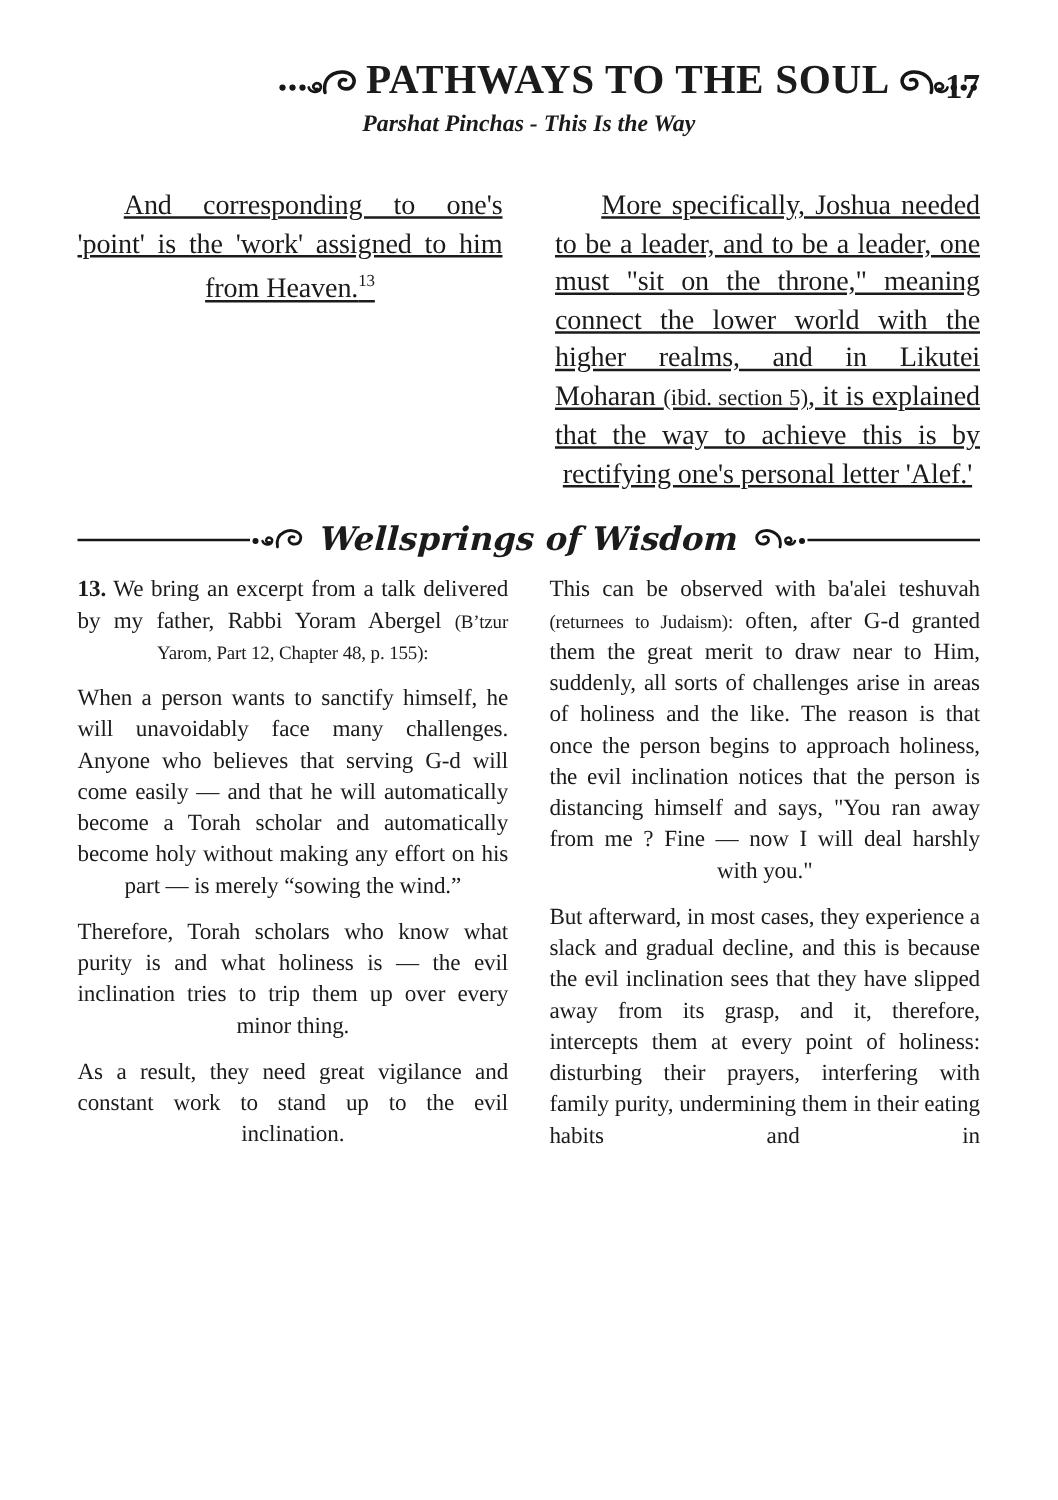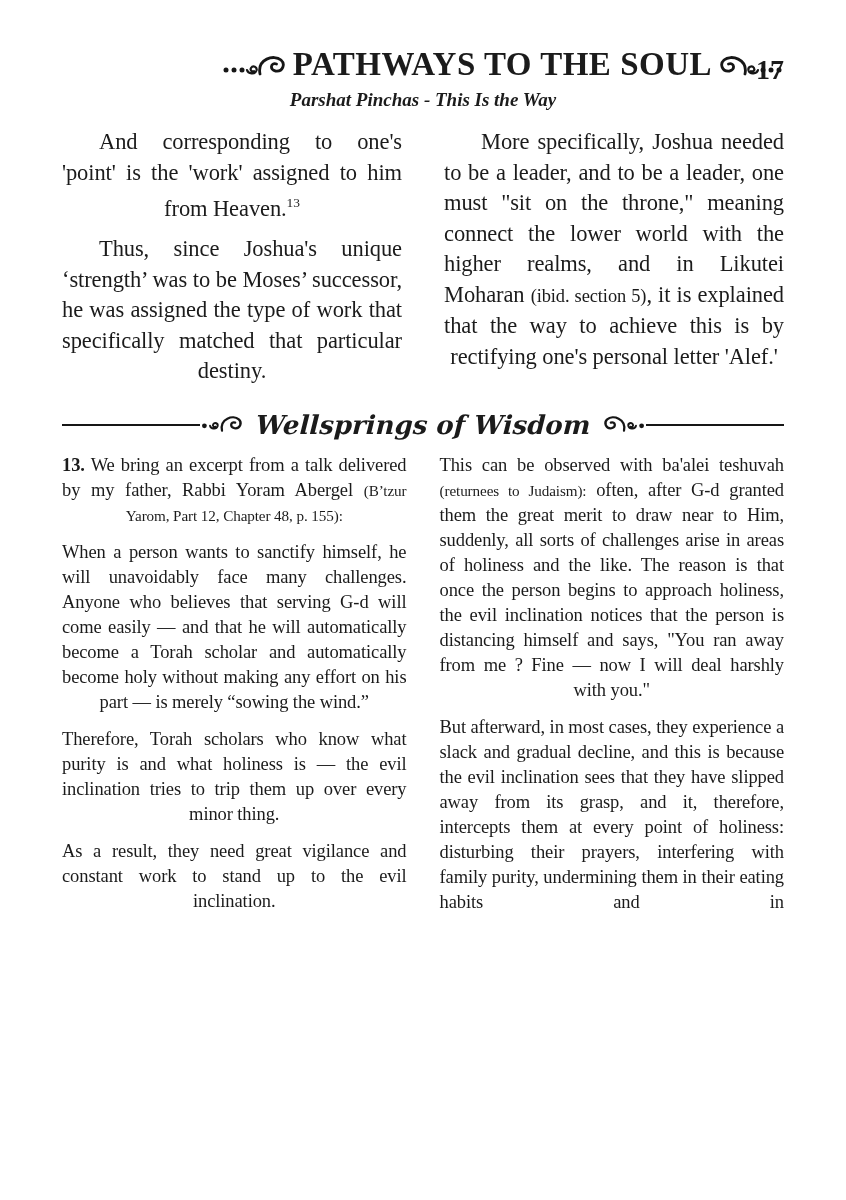--- a/index.html
+++ b/index.html
@@ -29,21 +29,21 @@
   .flourish svg { display: block; }
   .mirror svg { transform: scaleX(-1); }
   .subtitle {
     text-align: center; font-weight: bold; font-size: 19px; margin-top: 3px; font-style: italic;
   }
 
   
   .columns { display: flex; gap: 42px; }
   .col { flex: 1; min-width: 0; }
 
-  .main-cols { margin-top: 16px; }
+  .main-cols { margin-top: 38px; text-decoration: underline; }
   .main-text p {
     font-size: 22.5px; line-height: 30.5px; letter-spacing: -0.1px;
     margin: 0 0 10px 0; text-indent: 37px;
     text-align: justify; text-align-last: center;
   }
   .main-text p:last-child { margin-bottom: 0; }
 
   
   .divider { display: flex; align-items: center; margin-top: 20px; height: 36px; }
   .rule { flex: 1; height: 2px; background: #161616; }
@@ -96,21 +96,20 @@
         <path d="M39 25 C36 10 53 5 60 11 C64.5 15 62 23 54.5 22 C48.5 21 49.5 13 55.5 15" stroke="#161616" stroke-width="2.8" stroke-linecap="round"></path>
       </svg>
     </span>
   </div>
 
   <div class="subtitle" data-name="page-subtitle">Parshat Pinchas - This Is the Way</div>
 
   <div class="columns main-cols" data-name="main-text-section">
     <div class="col main-text" data-name="main-column-left">
         <p data-name="paragraph"><span class="seg-n" data-name="text-segment">And corresponding to one's 'point' is the 'work' assigned to him from Heaven.</span><span class="seg-sup" data-name="footnote-reference">13</span></p>
-        <p data-name="paragraph"><span class="seg-n" data-name="text-segment">Thus, since Joshua's unique ‘strength’ was to be Moses’ successor, he was assigned the type of work that specifically matched that particular destiny.</span></p>
       </div>
     <div class="col main-text" data-name="main-column-right">
         <p data-name="paragraph"><span class="seg-n" data-name="text-segment">More specifically, Joshua needed to be a leader, and to be a leader, one must "sit on the throne," meaning connect the lower world with the higher realms, and in Likutei Moharan </span><span class="seg-sm" data-name="text-segment">(ibid. section 5)</span><span class="seg-n" data-name="text-segment">, it is explained that the way to achieve this is by rectifying one's personal letter 'Alef.'</span></p>
       </div>
   </div>
 
   <div class="divider" data-name="section-divider">
     <div class="rule" data-name="divider-rule-left"></div>
     <span class="flourish" data-name="scroll-flourish-left-icon">
       <svg width="52" height="24" viewBox="0 0 64 30" fill="none" xmlns="http://www.w3.org/2000/svg">

